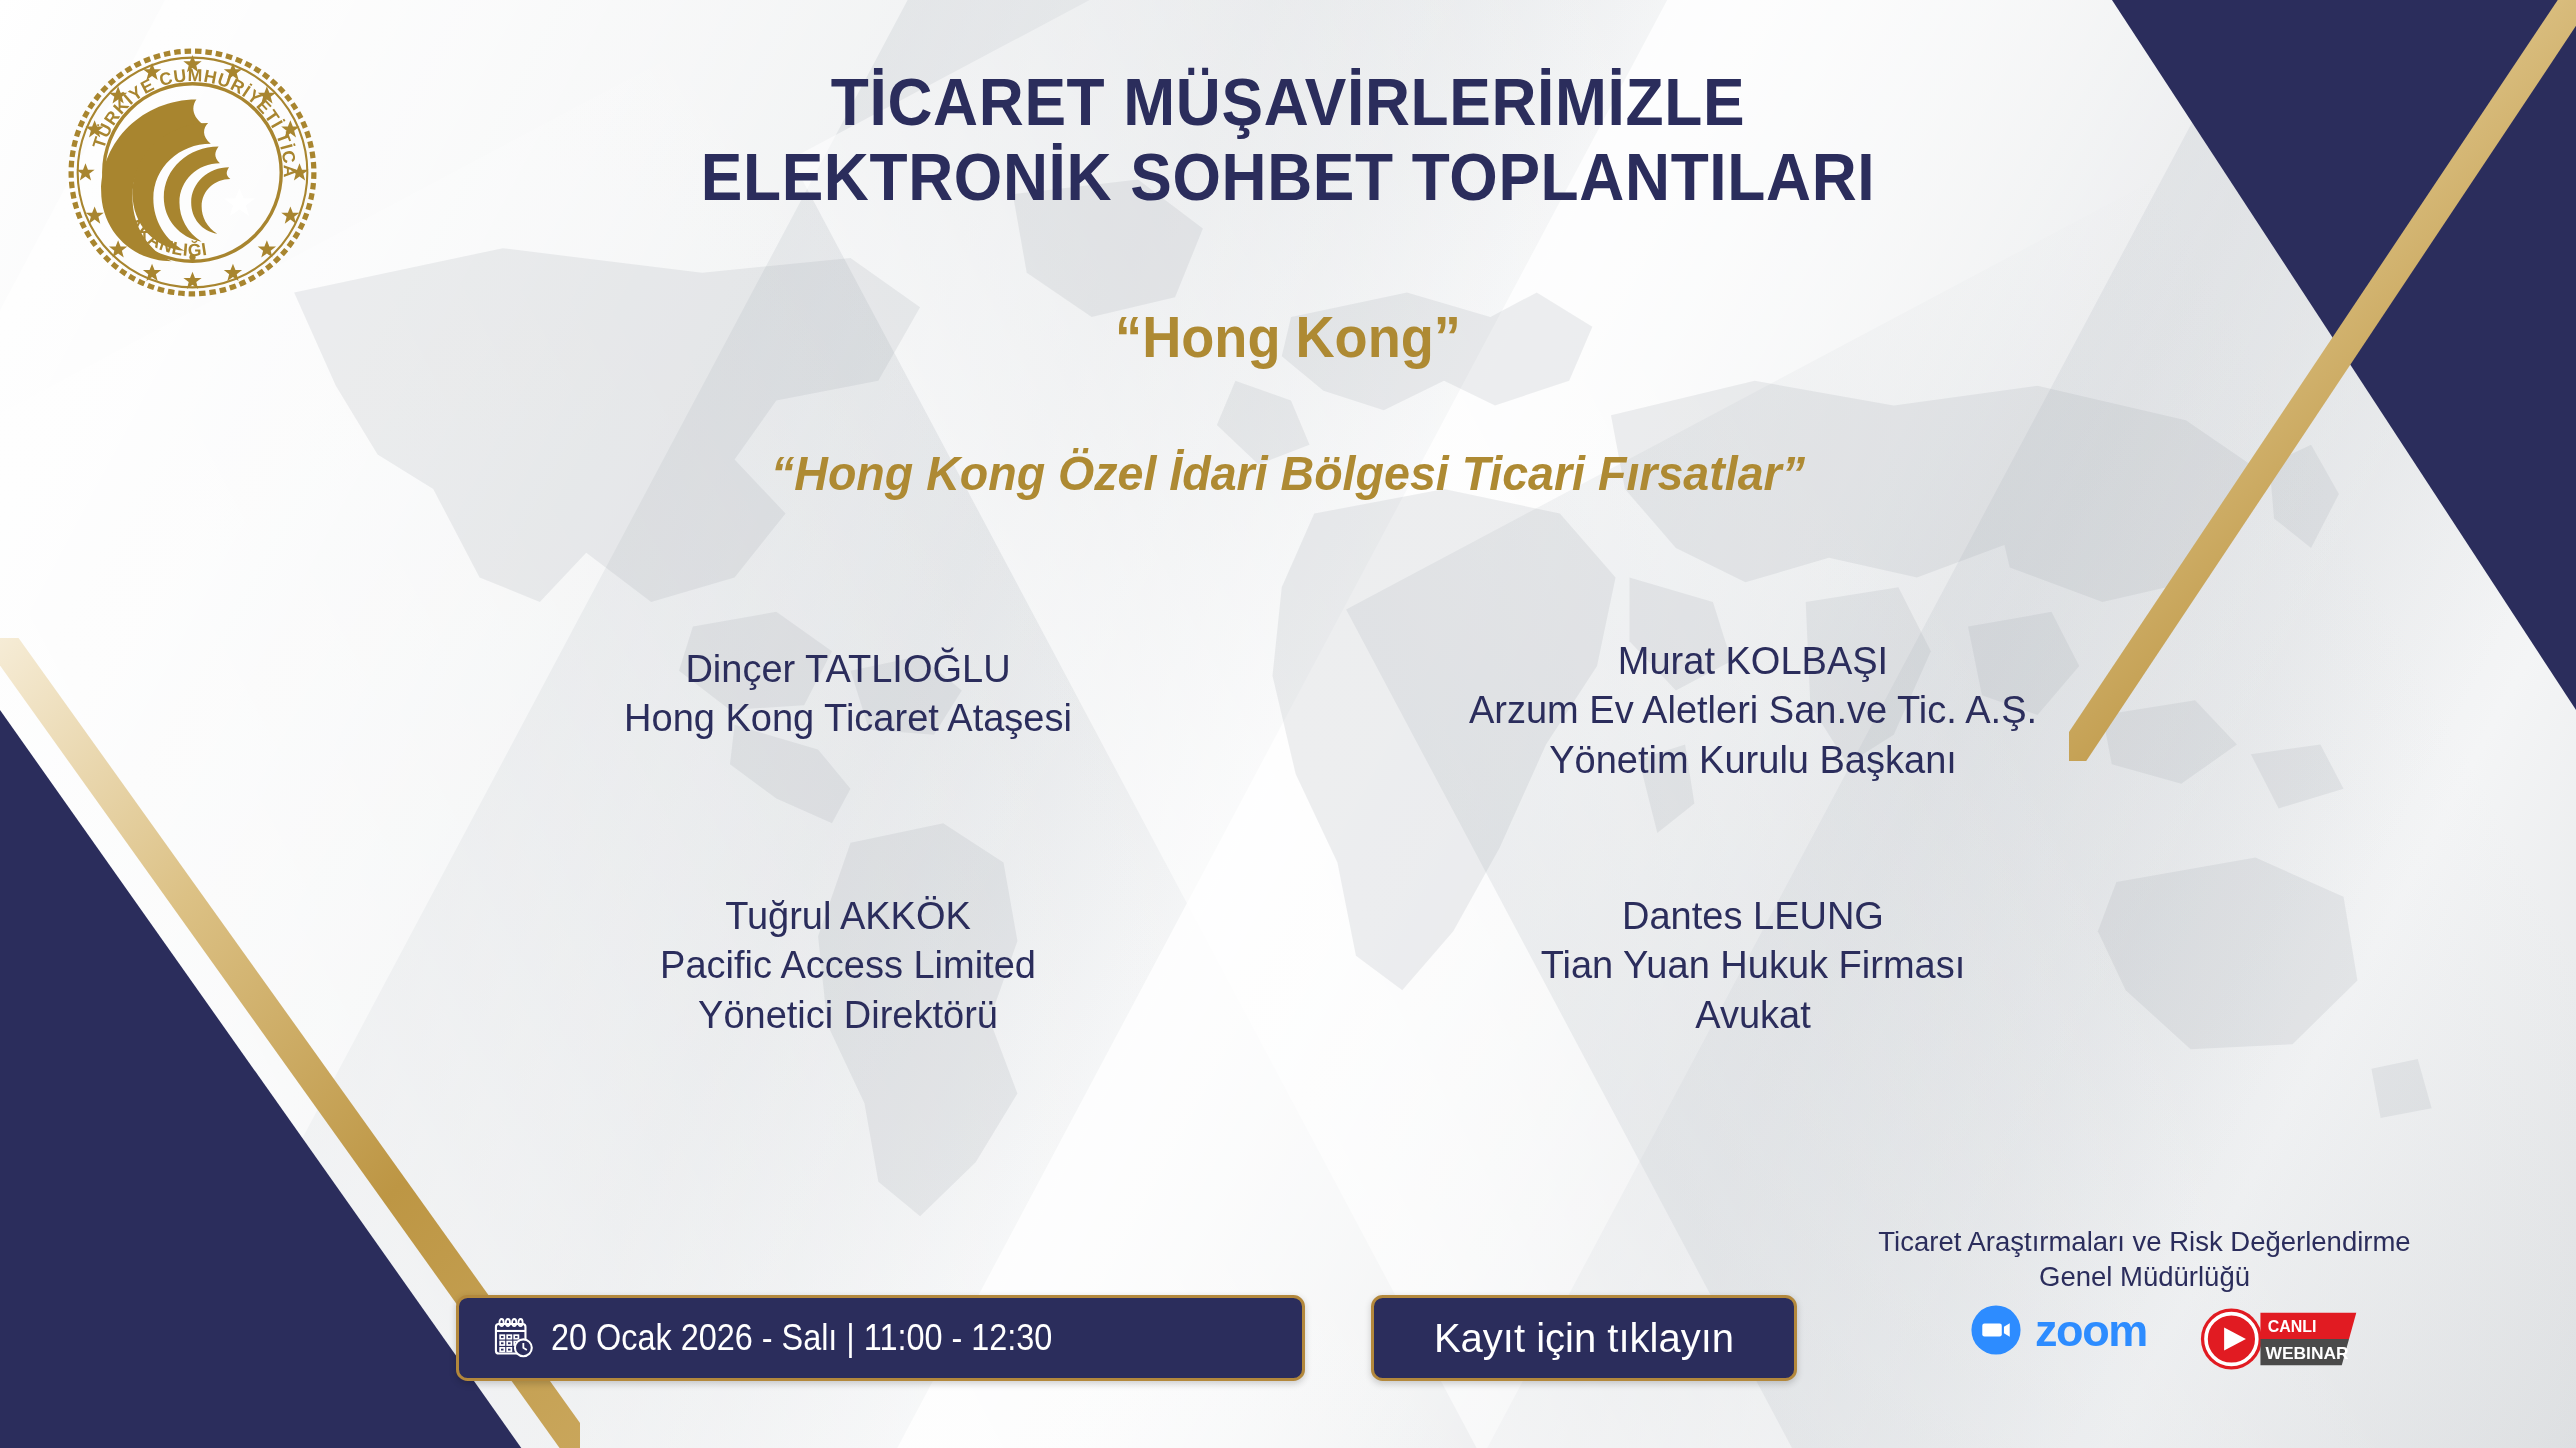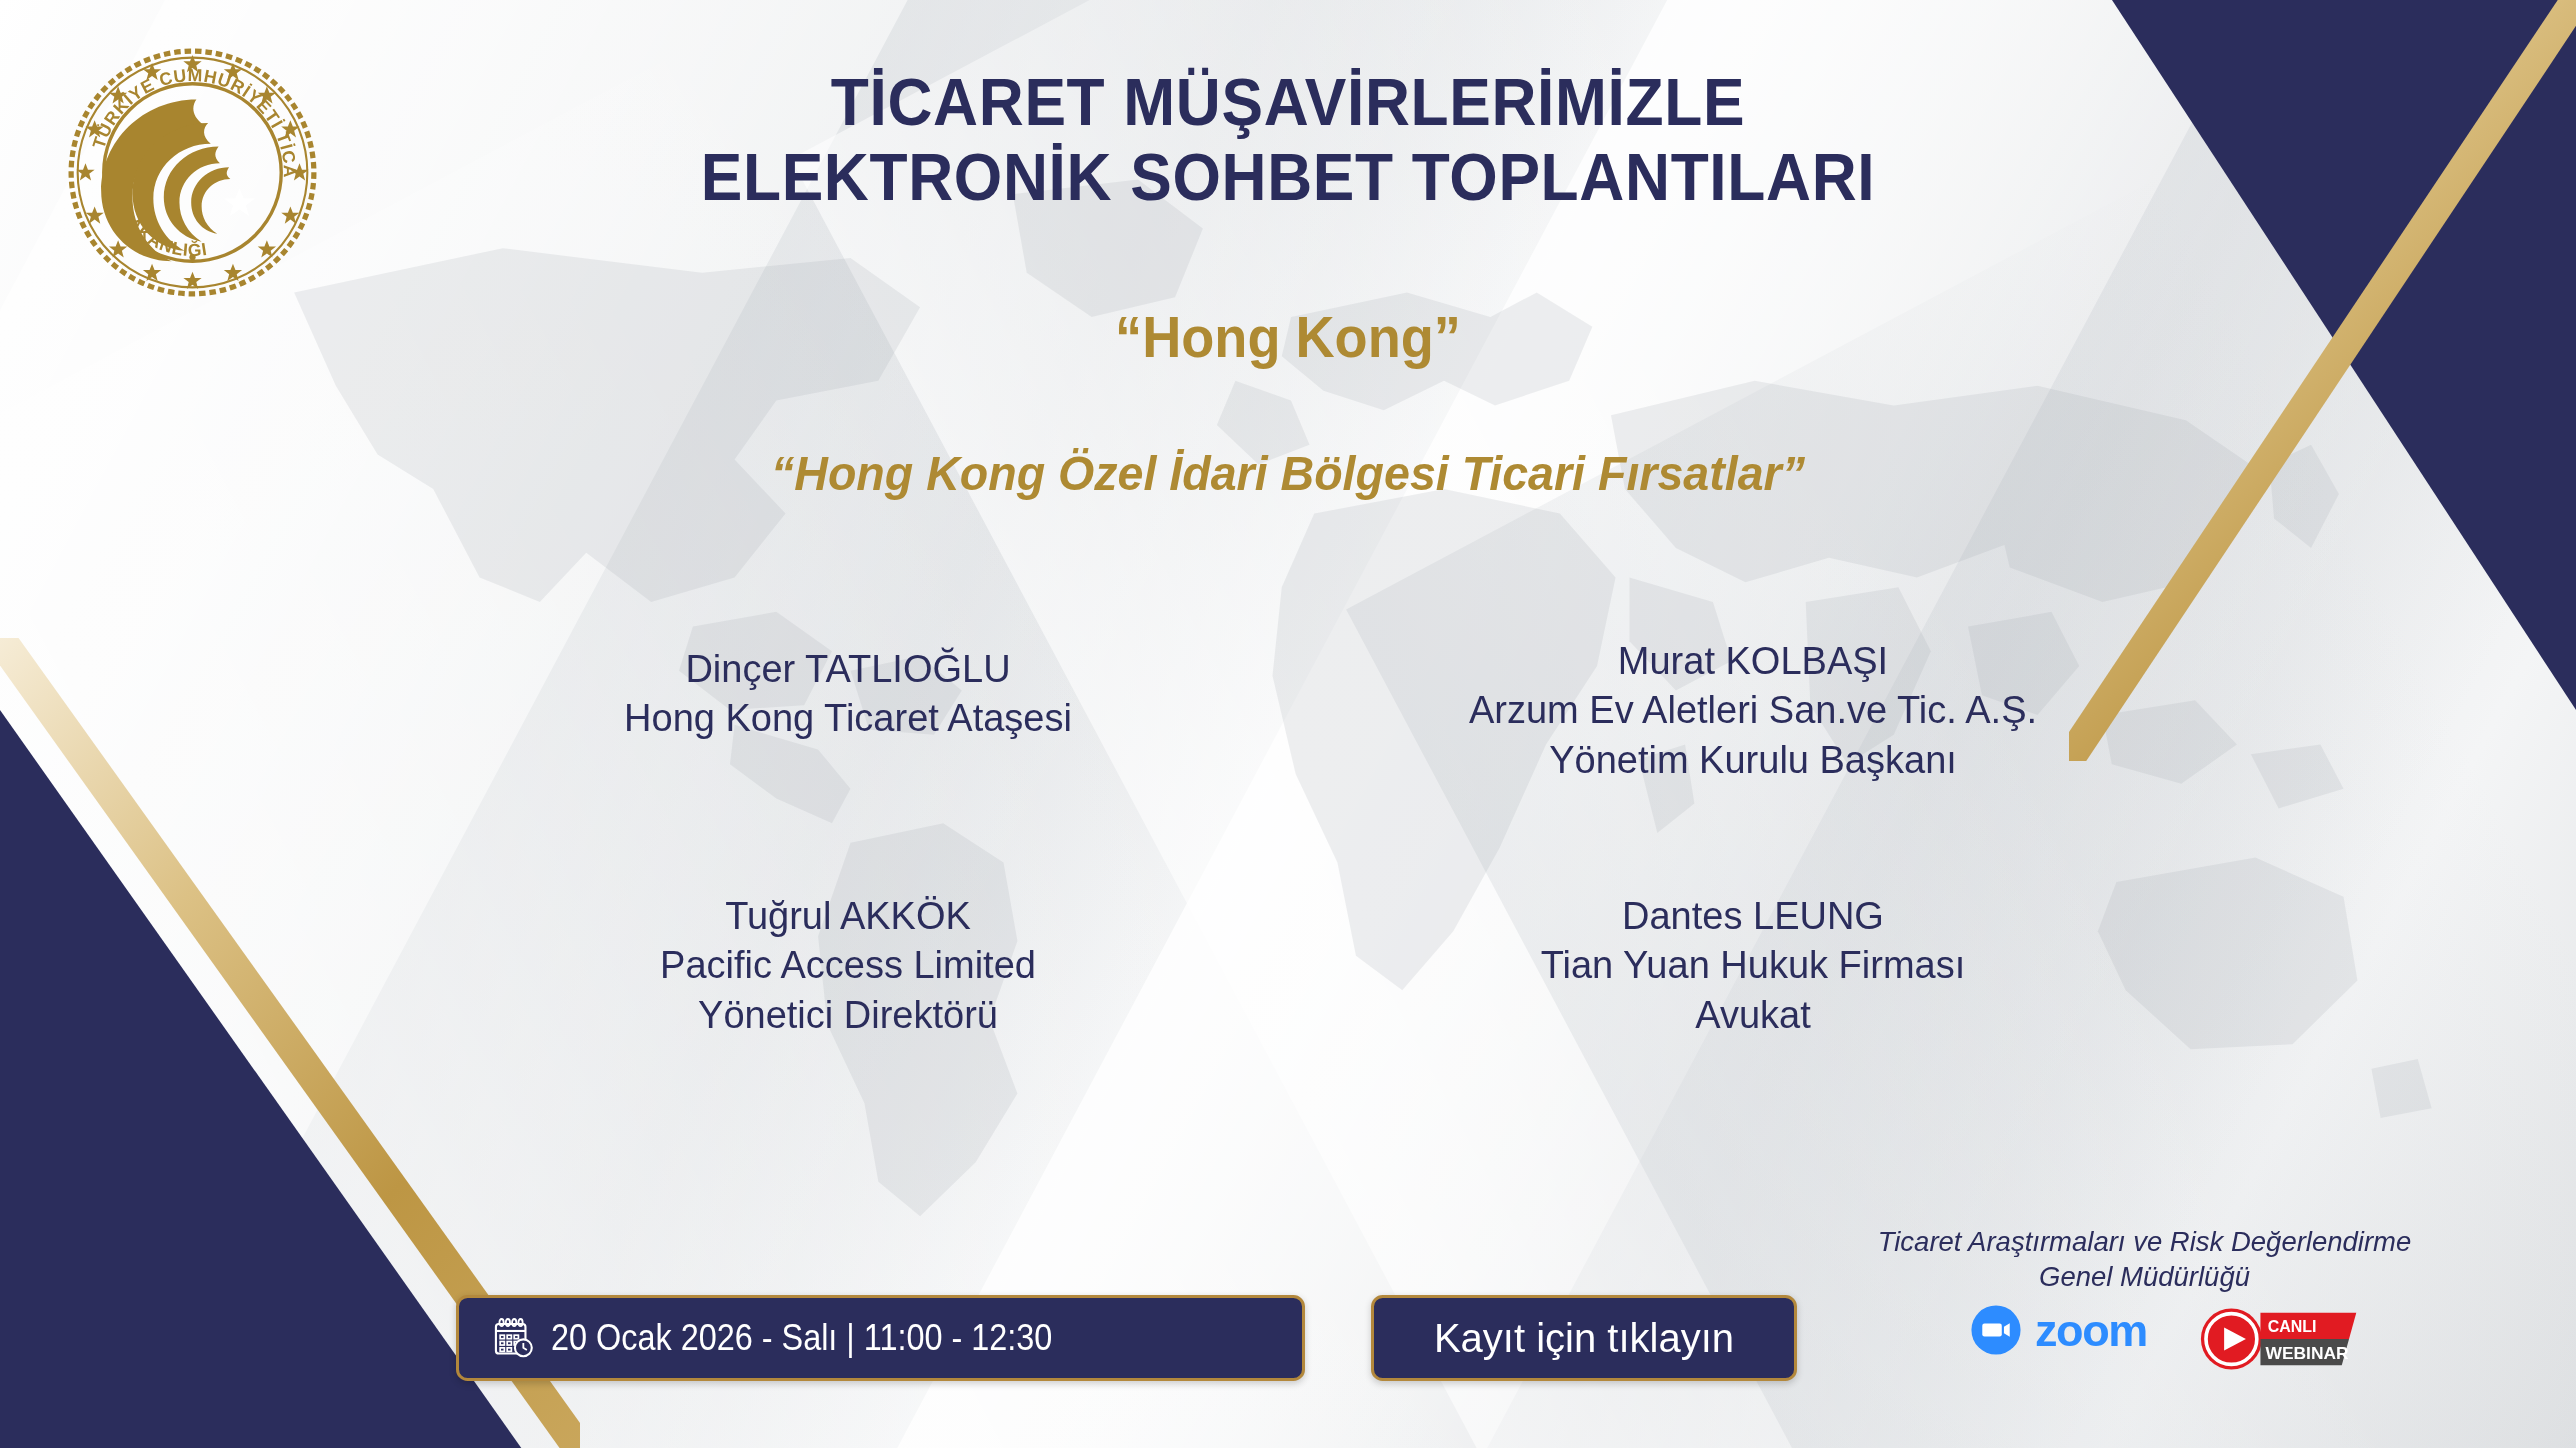--- a/index.html
+++ b/index.html
@@ -119,21 +119,21 @@
   }
   .pill-register .txt{
     color:#ffffff;font-size:40px;white-space:nowrap;
   }
 
   
   .dept{
     position:absolute;left:1826px;top:1224px;width:637px;
     text-align:center;color:#2b2d5c;font-size:27.5px;line-height:1.28;
   }
-  .dept span{display:block;font-style:italic;}
+  .dept span{display:block;}
 
   .logos{
     position:absolute;left:1970px;top:1304px;width:420px;height:87px;
     display:flex;align-items:flex-start;gap:51px;
   }
   .zoom-logo{display:flex;align-items:center;gap:13px;}
   .zoom-mark{width:52px;height:52px;}
   .zoom-mark svg{width:100%;height:100%;display:block;}
   .zoom-word{
     color:#2d8cff;font-size:45px;font-weight:bold;letter-spacing:-1.4px;

